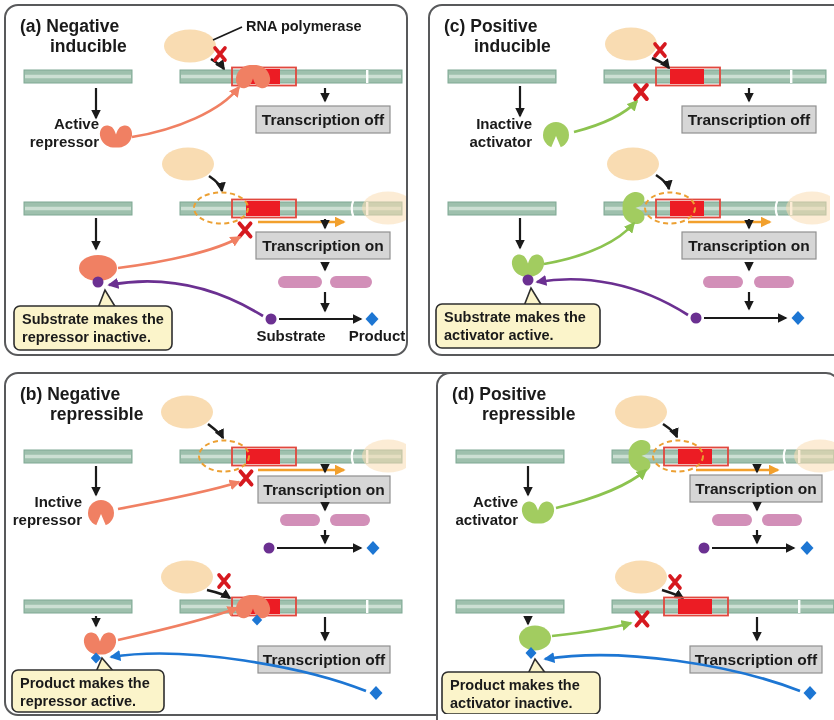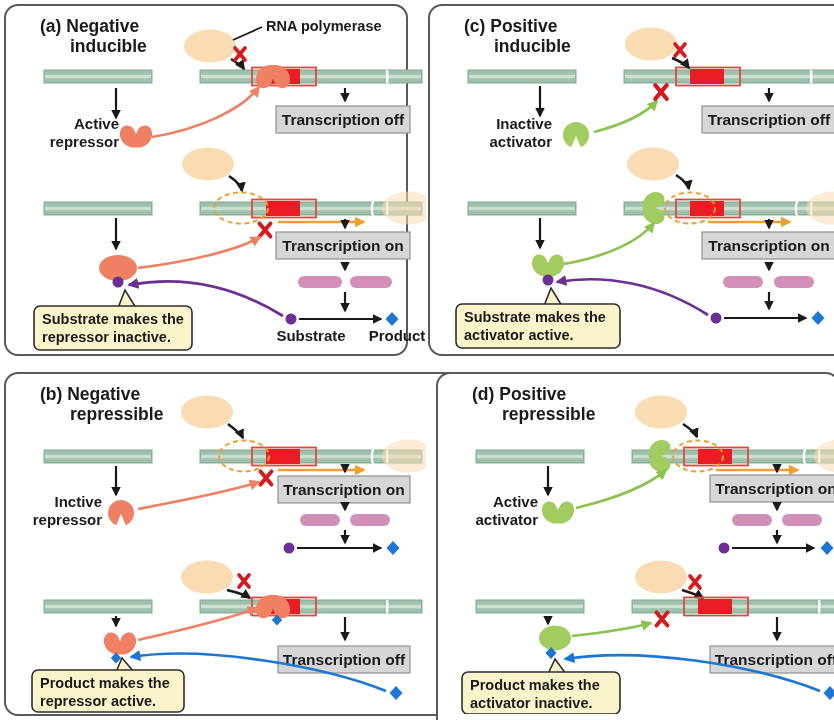--- a/index.html
+++ b/index.html
@@ -1,18 +1,18 @@
 <!DOCTYPE html>
 <html><head>
 <meta charset="utf-8">
 <style>
   html,body{margin:0;padding:0;background:#fff;}
   .canvas{position:relative;width:834px;height:720px;background:#fff;overflow:hidden;
           font-family:"Liberation Sans",sans-serif;}
-  .panel{position:absolute;border:2px solid #58595b;border-radius:14px;background:#fff;box-sizing:border-box;padding-left:20px;}
+  .panel{position:absolute;border:2px solid #58595b;border-radius:14px;background:#fff;box-sizing:border-box;}
   svg{display:block;}
   svg text{font-family:"Liberation Sans","DejaVu Sans",sans-serif;font-weight:bold;fill:#1a1a1a;}
   .t-title{font-size:17.5px;}
   .t-label{font-size:15px;}
   .t-status{font-size:15.5px;}
   .t-callout{font-size:14.5px;}
   .t-small{font-size:14.5px;}
   .statusbox{fill:#d6d6d6;stroke:#909090;stroke-width:1.2;}
   .callout{fill:#fbf4ca;stroke:#2e2e2e;stroke-width:1.6;}
   .dashoval{fill:none;stroke:#eca033;stroke-width:2;stroke-dasharray:5 3.5;}

